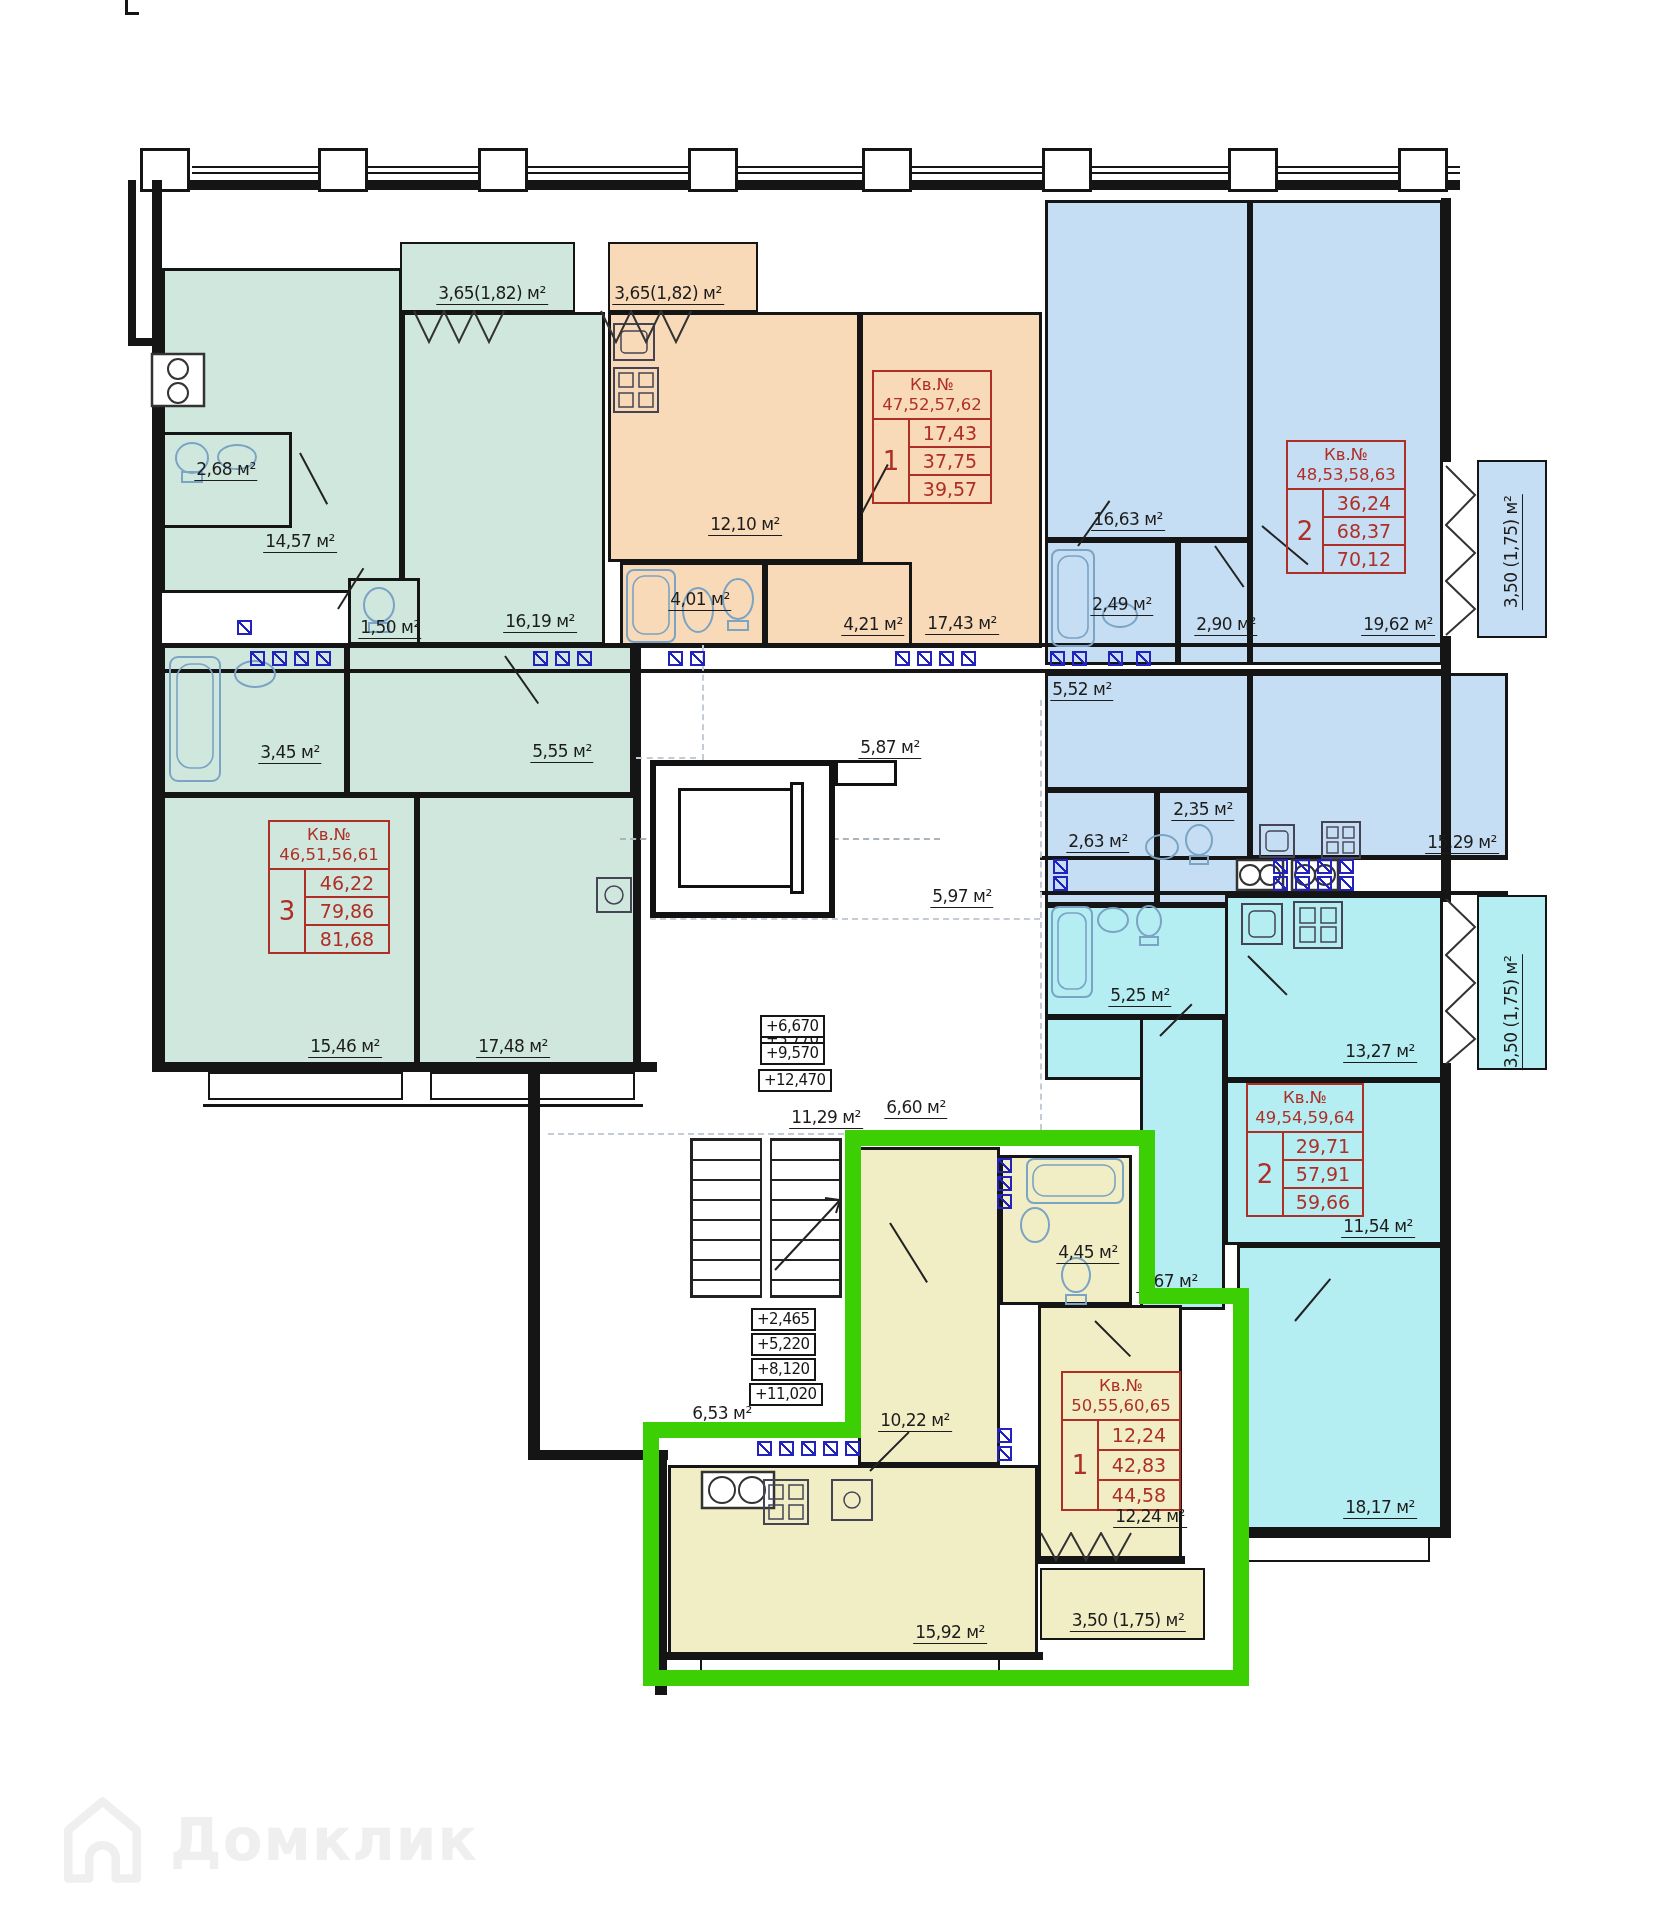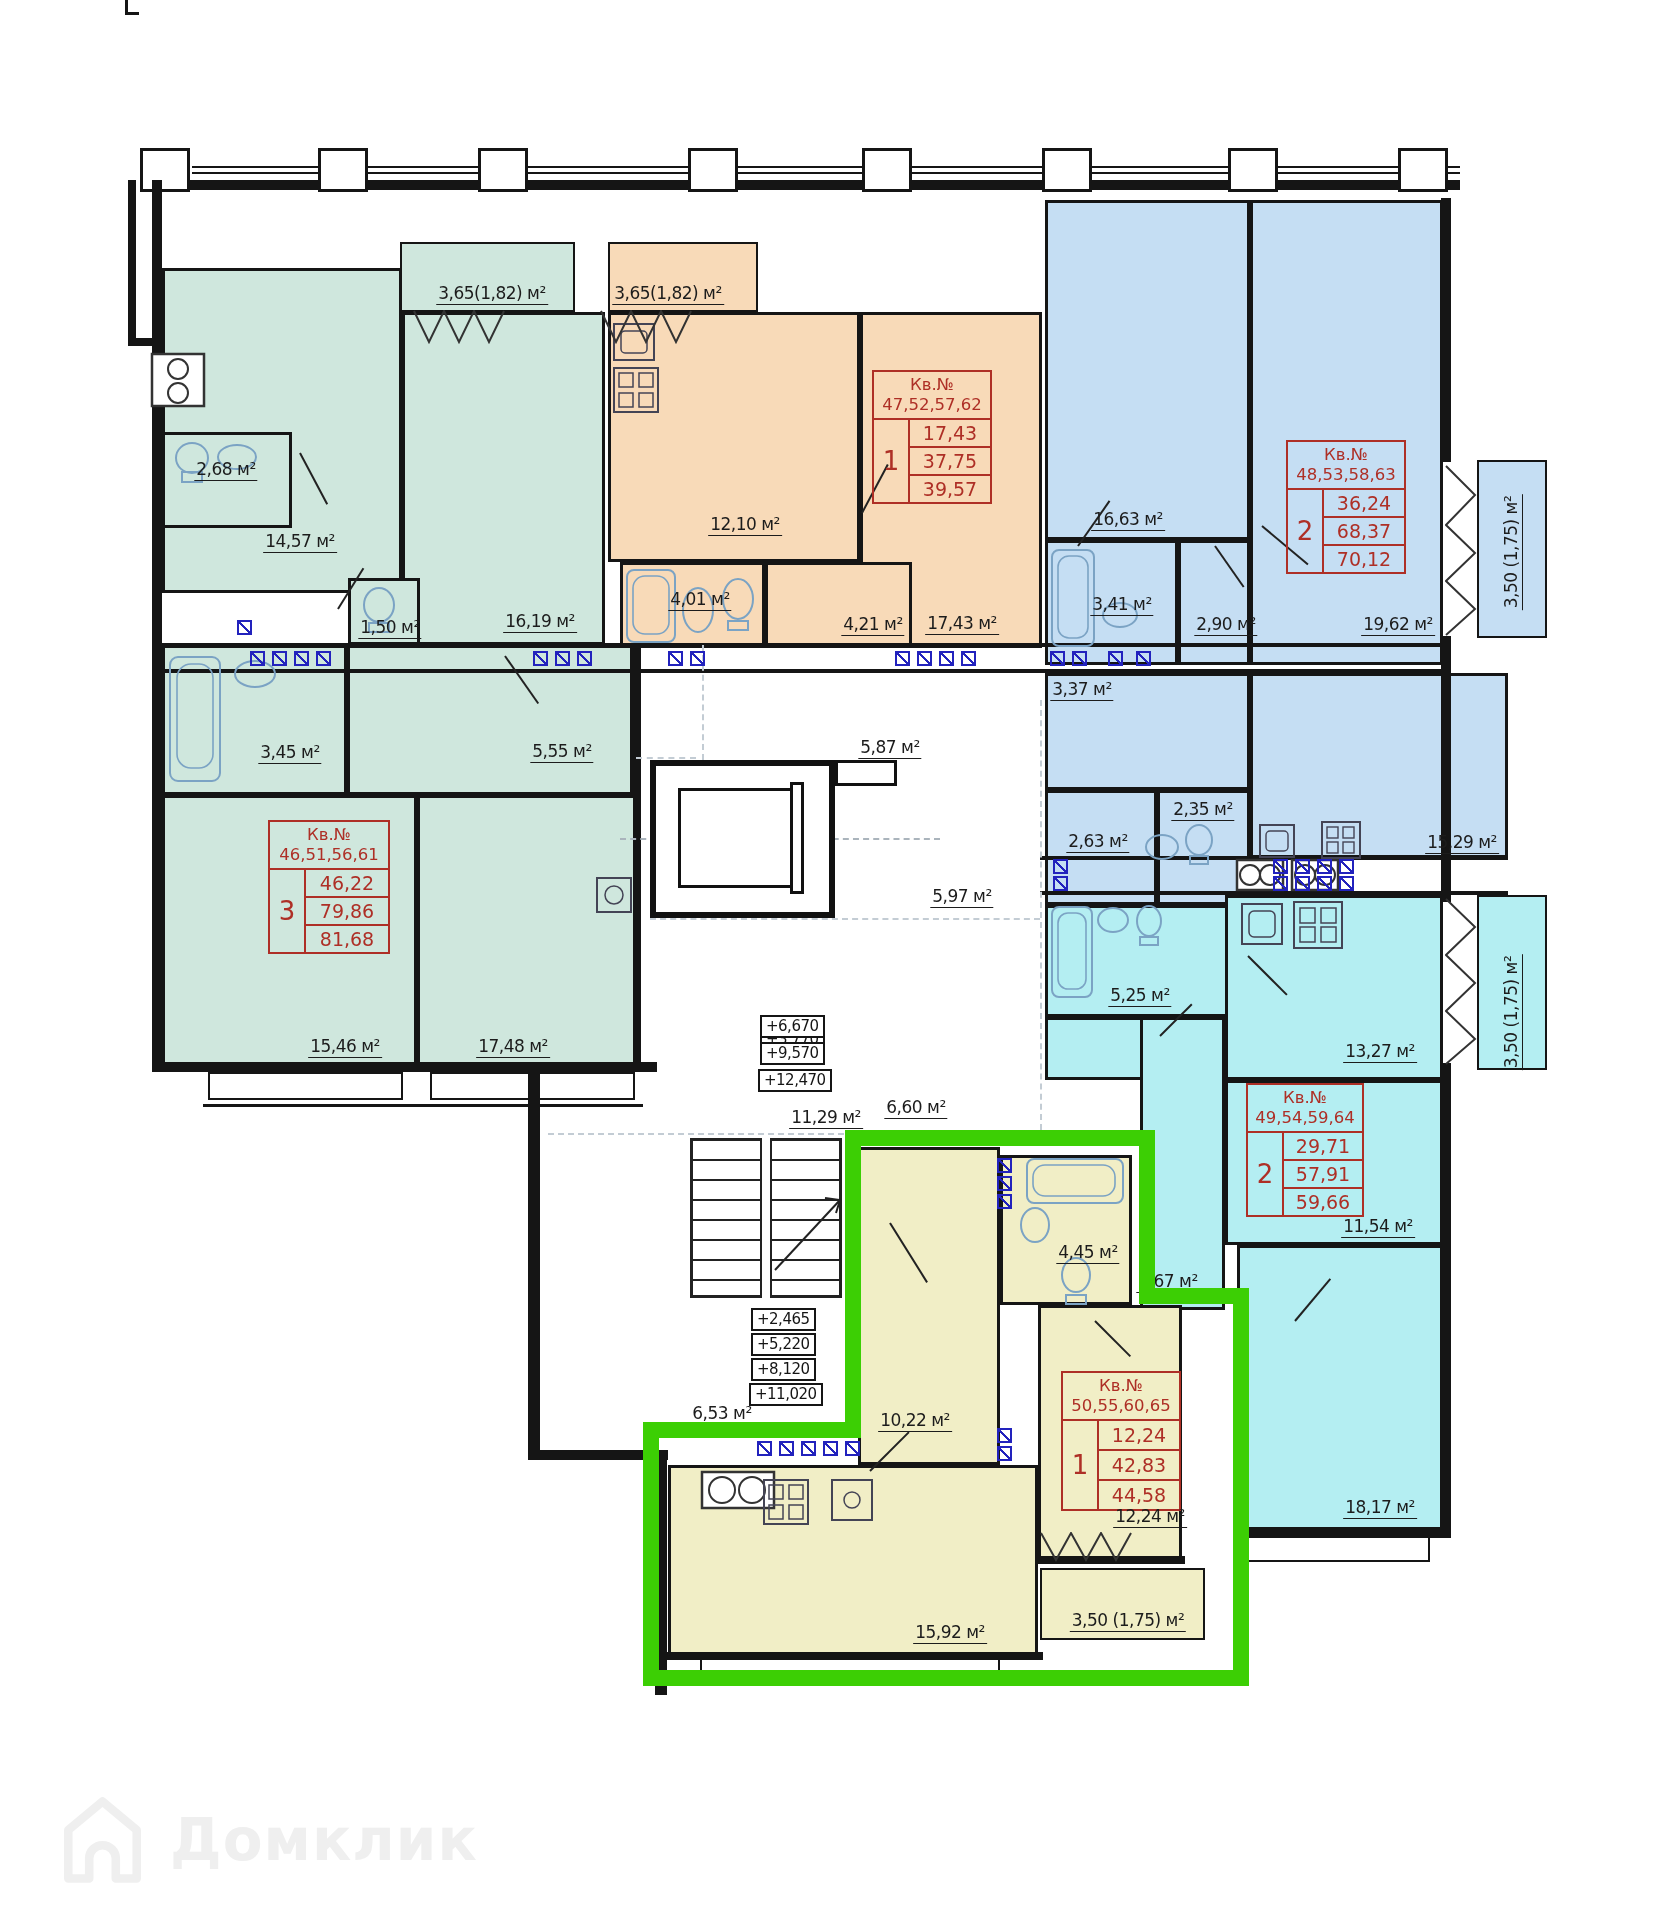--- a/index.html
+++ b/index.html
@@ -429,24 +429,24 @@
   <div class="lbl" style="left:540px;top:622px">16,19 м²</div>
   <div class="lbl" style="left:290px;top:753px">3,45 м²</div>
   <div class="lbl" style="left:562px;top:752px">5,55 м²</div>
   <div class="lbl" style="left:345px;top:1047px">15,46 м²</div>
   <div class="lbl" style="left:513px;top:1047px">17,48 м²</div>
   <div class="lbl" style="left:745px;top:525px">12,10 м²</div>
   <div class="lbl" style="left:700px;top:600px">4,01 м²</div>
   <div class="lbl" style="left:873px;top:625px">4,21 м²</div>
   <div class="lbl" style="left:962px;top:624px">17,43 м²</div>
   <div class="lbl" style="left:1128px;top:520px">16,63 м²</div>
-  <div class="lbl" style="left:1122px;top:605px">3,41 м²</div>
+  <div class="lbl" style="left:1122px;top:605px">2,49 м²</div>
   <div class="lbl" style="left:1226px;top:625px">2,90 м²</div>
   <div class="lbl" style="left:1398px;top:625px">19,62 м²</div>
-  <div class="lbl" style="left:1082px;top:690px">3,37 м²</div>
+  <div class="lbl" style="left:1082px;top:690px">5,52 м²</div>
   <div class="lbl" style="left:1098px;top:842px">2,63 м²</div>
   <div class="lbl" style="left:1203px;top:810px">2,35 м²</div>
   <div class="lbl" style="left:1462px;top:843px">15,29 м²</div>
   <div class="lbl v" style="left:1512px;top:552px">3,50 (1,75) м²</div>
   <div class="lbl" style="left:1140px;top:996px">5,25 м²</div>
   <div class="lbl" style="left:1380px;top:1052px">13,27 м²</div>
   <div class="lbl" style="left:1378px;top:1227px">11,54 м²</div>
   <div class="lbl" style="left:1168px;top:1282px">9,67 м²</div>
   <div class="lbl" style="left:1380px;top:1508px">18,17 м²</div>
   <div class="lbl v" style="left:1512px;top:1012px">3,50 (1,75) м²</div>

